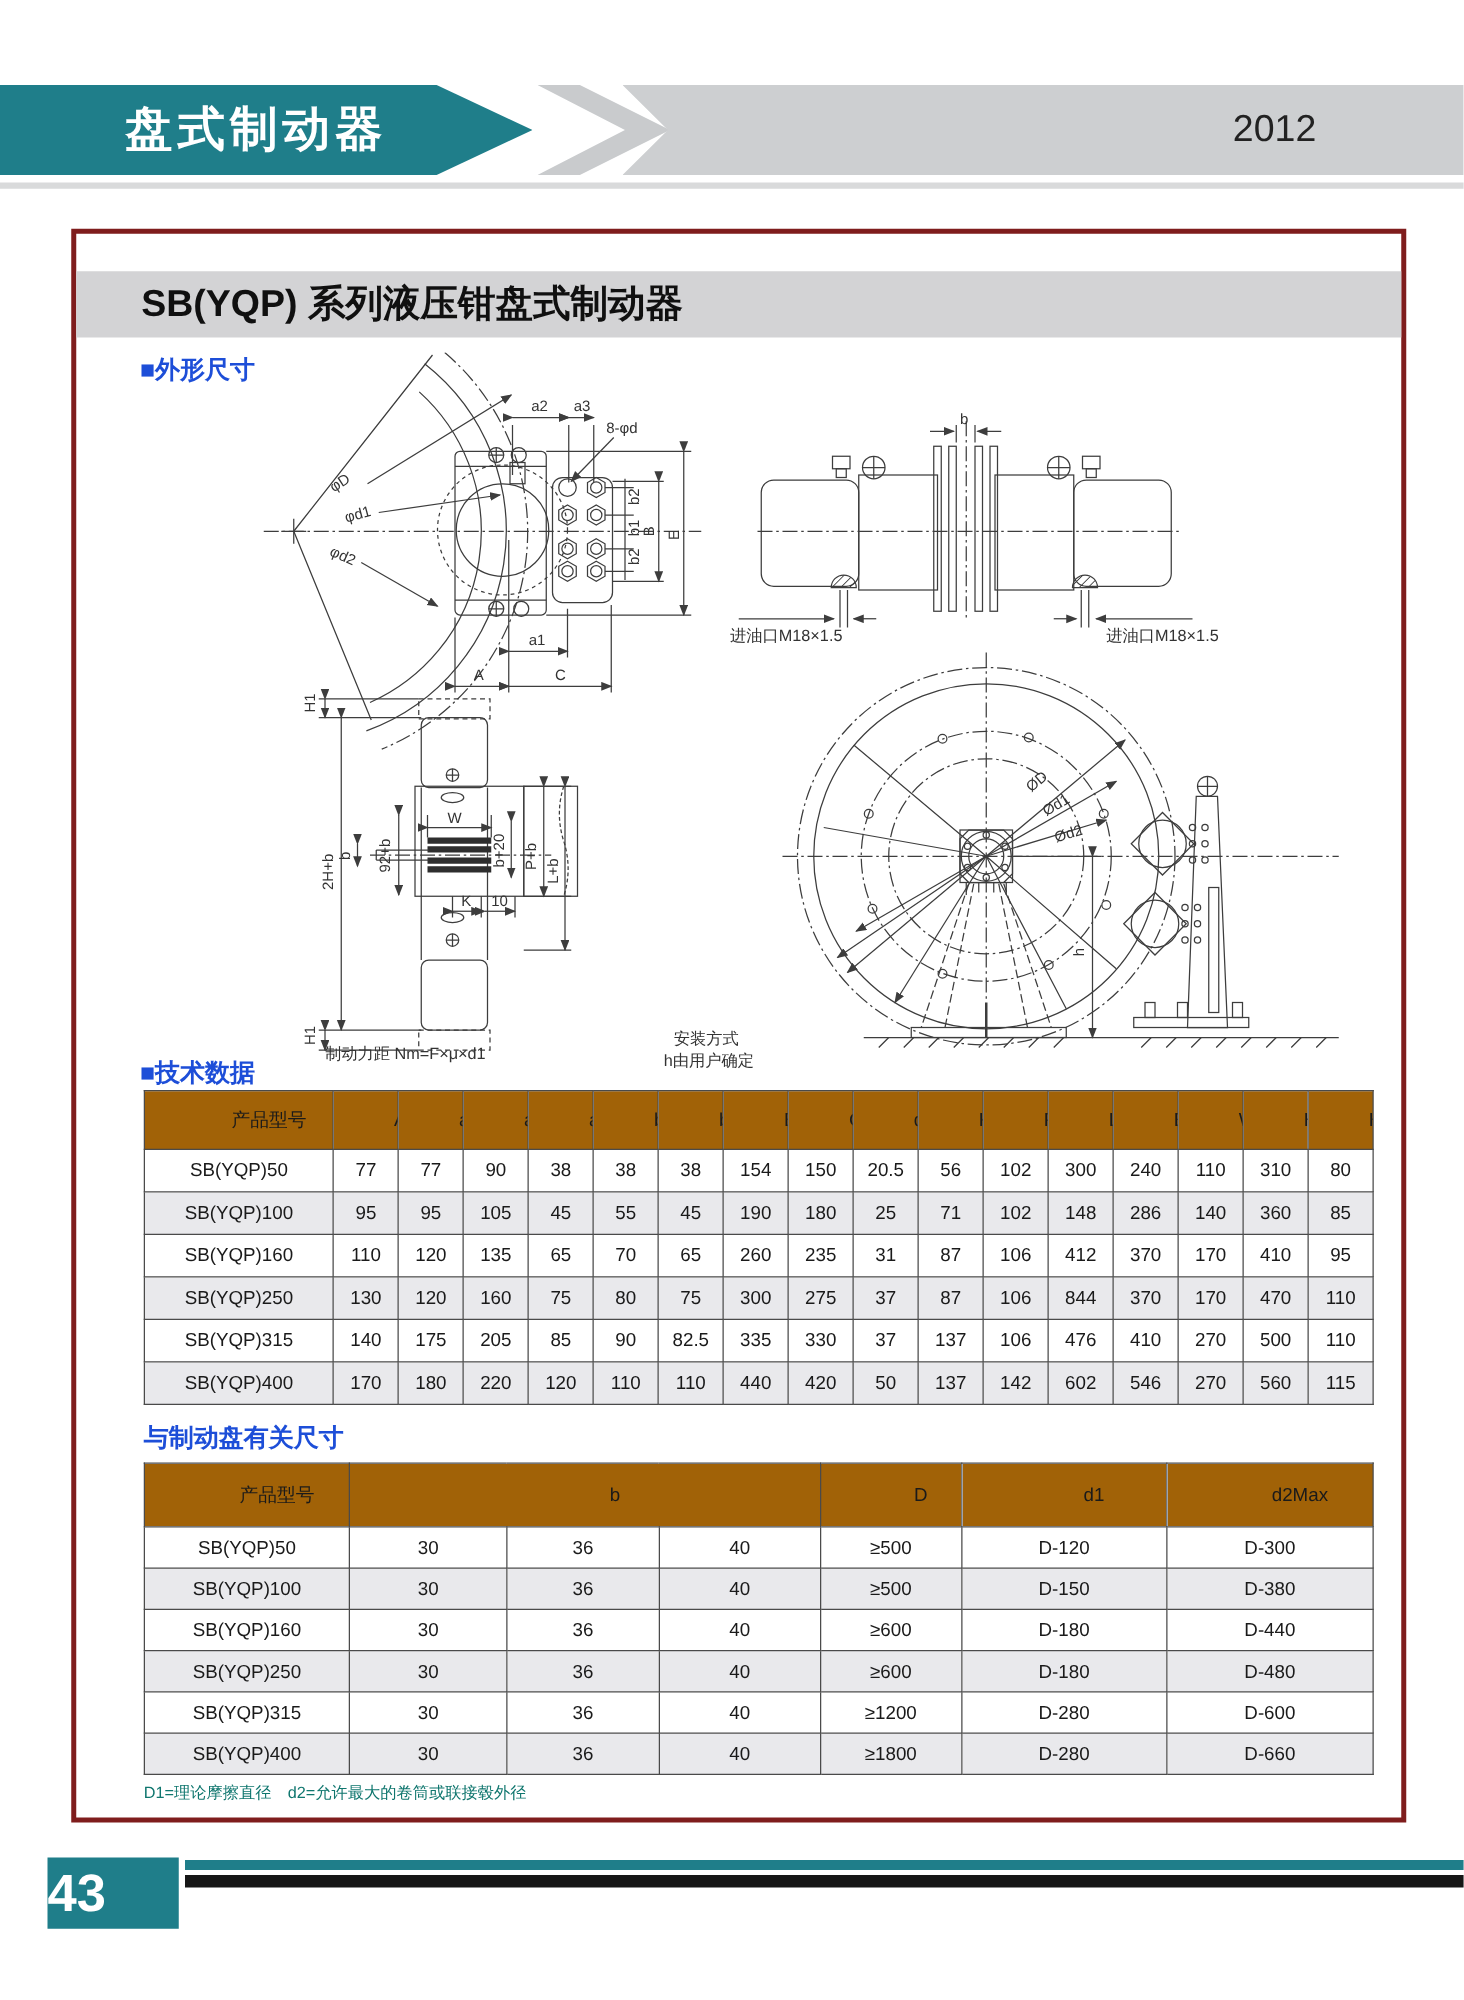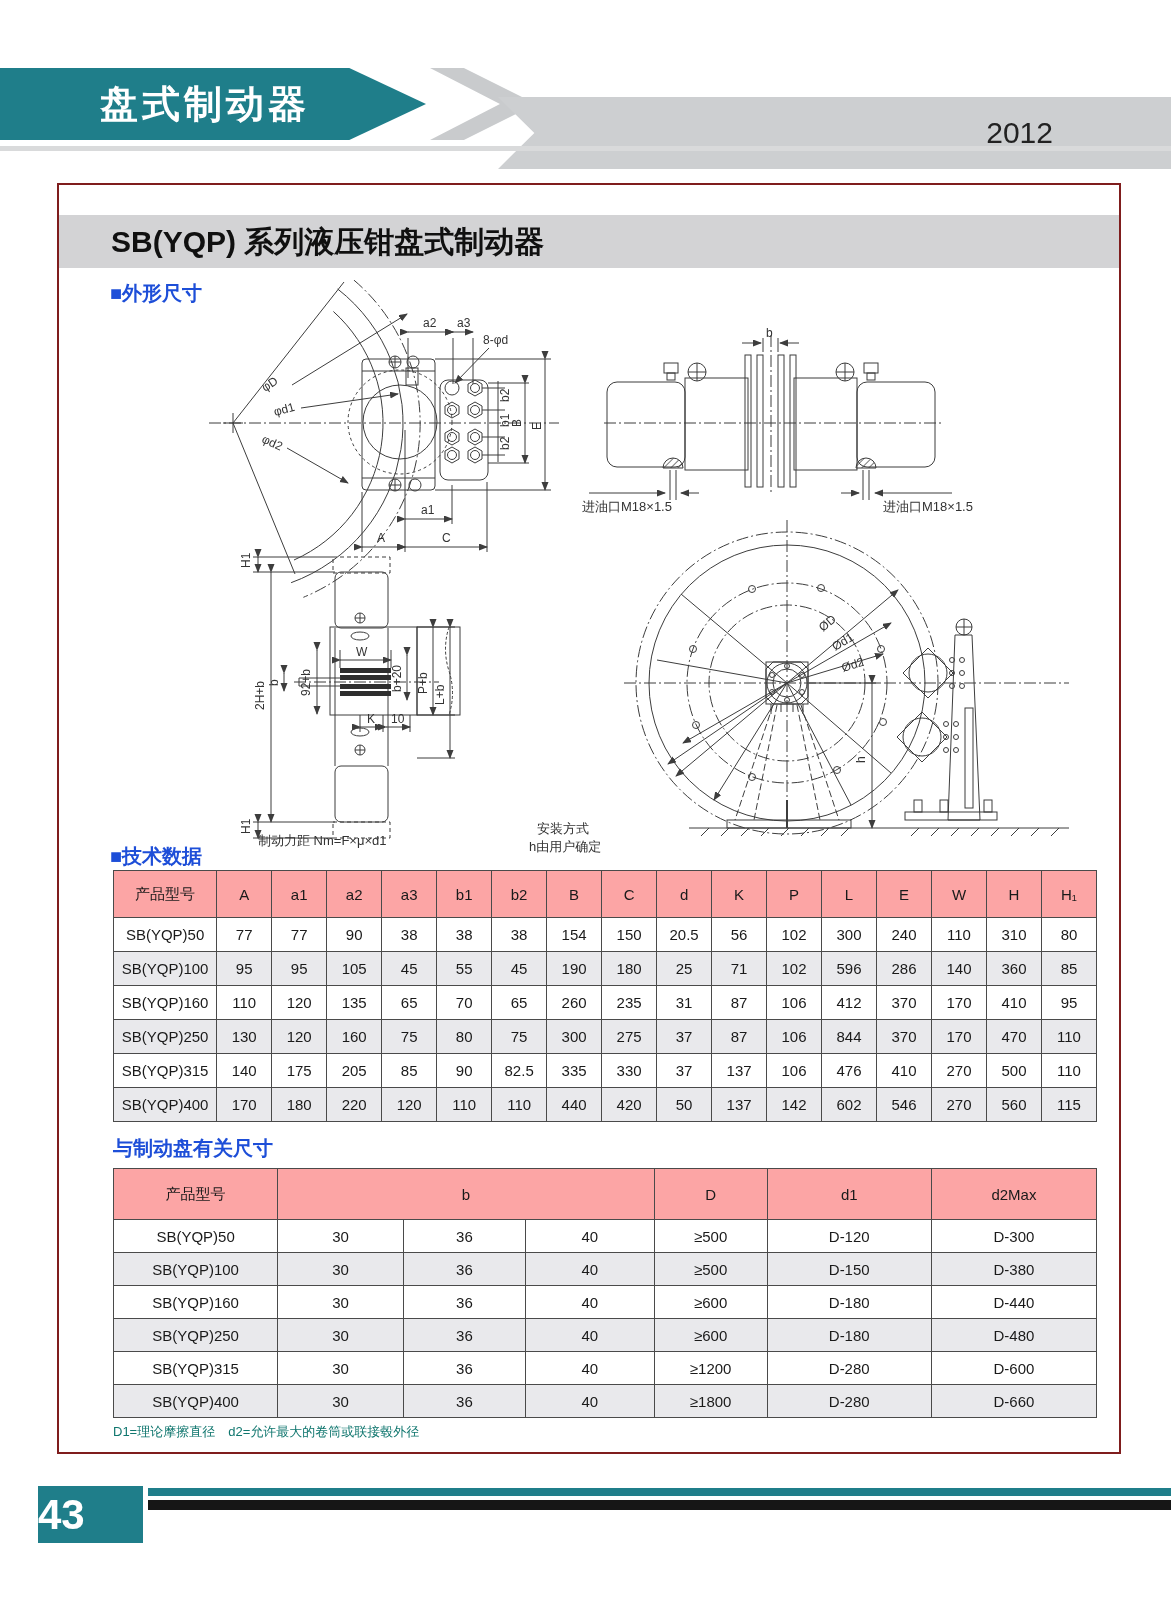--- a/index.html
+++ b/index.html
@@ -7,35 +7,35 @@
        font-family:"Liberation Sans","DejaVu Sans",sans-serif;color:#1c1c1c;}
   .abs{position:absolute;}
 
   
   .teal-banner{left:0;top:68px;width:426px;height:72px;background:#1f7e8a;
     clip-path:polygon(0 0,82% 0,100% 50%,82% 100%,0 100%);}
   .teal-banner .t{color:#fff;font-size:38px;font-weight:bold;line-height:72px;padding-left:100px;letter-spacing:4px;}
   .chev{left:430px;top:68px;width:106px;height:72px;background:#c9cbcd;
     clip-path:polygon(0 0,32% 0,100% 50%,32% 100%,0 100%,66% 50%);}
   .gray-banner{left:498px;top:68px;width:673px;height:72px;background:#cdcfd1;
-    clip-path:polygon(0 0,100% 0,100% 100%,0 100%,5.4% 50%);margin-top:29px;}
+    clip-path:polygon(0 0,100% 0,100% 100%,0 100%,5.4% 50%);}
   .gray-banner .y{position:absolute;right:118px;top:0;font-size:30px;line-height:72px;color:#222;}
   .silver-line{left:0;top:146px;width:1171px;height:5px;background:#d9dadb;}
 
   
-  .content-box{left:57px;top:183px;width:1060px;height:1267px;border:2px solid #7f1d1d;background:#fff;}
+  .content-box{left:57px;top:183px;width:1060px;height:1267px;border:4px solid #7f1d1d;background:#fff;}
   .title-bar{left:0;top:30px;width:100%;height:53px;background:#d3d3d5;}
   .title-bar .t{font-size:30px;font-weight:bold;line-height:53px;padding-left:52px;color:#101010;}
   .sec-head{font-size:20px;font-weight:bold;color:#1d4ed8;}
 
   
   table.spec{border-collapse:collapse;width:984px;table-layout:fixed;}
   table.spec th,table.spec td{border:1px solid #4a4a4a;text-align:center;vertical-align:middle;
     font-size:15px;color:#1a1a1a;font-weight:normal;padding:0;overflow:hidden;}
-  table.spec thead th{background:#fca5a5;}
+  table.spec thead th{background:#a16207;padding-left:48px;}
   table.spec tbody tr:nth-child(even) td{background:#e9e9ec;}
   #tech-table thead th{height:46px;}
   #tech-table tbody td{height:33px;}
   #tech-table th:first-child{width:10.4%;}
   #disc-table thead th{height:50px;}
   #disc-table tbody td{height:32px;}
   .footnote{font-size:13px;color:#0f766e;}
 
   
   svg text{font-family:"Liberation Sans","DejaVu Sans",sans-serif;fill:#333;font-size:12px;}
@@ -395,21 +395,21 @@
           <td>95</td>
           <td>105</td>
           <td>45</td>
           <td>55</td>
           <td>45</td>
           <td>190</td>
           <td>180</td>
           <td>25</td>
           <td>71</td>
           <td>102</td>
-          <td>596</td>
+          <td>148</td>
           <td>286</td>
           <td>140</td>
           <td>360</td>
           <td>85</td>
         </tr>
         <tr>
           <td>SB(YQP)160</td>
           <td>110</td>
           <td>120</td>
           <td>135</td>

